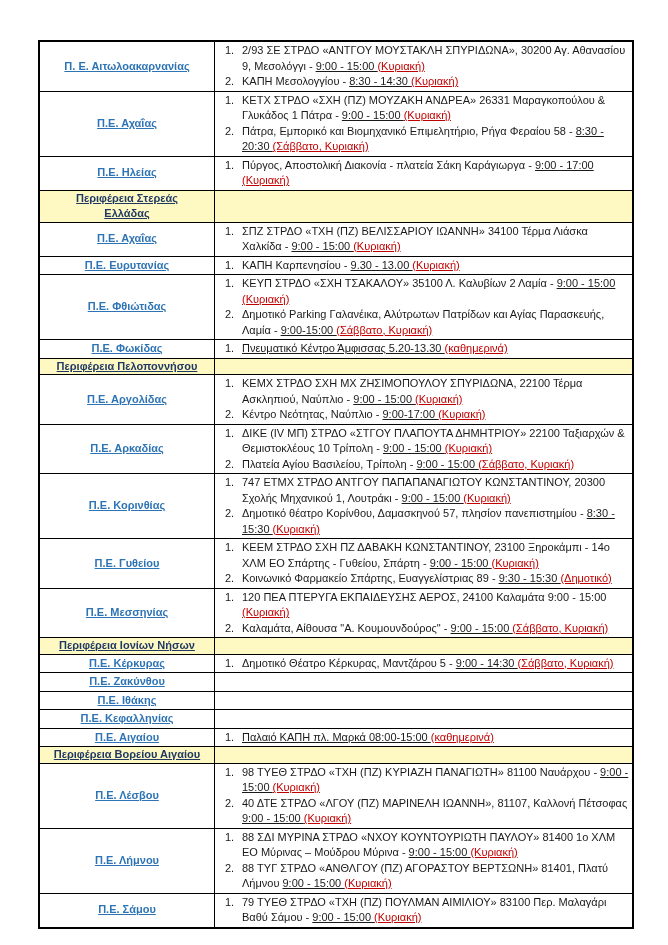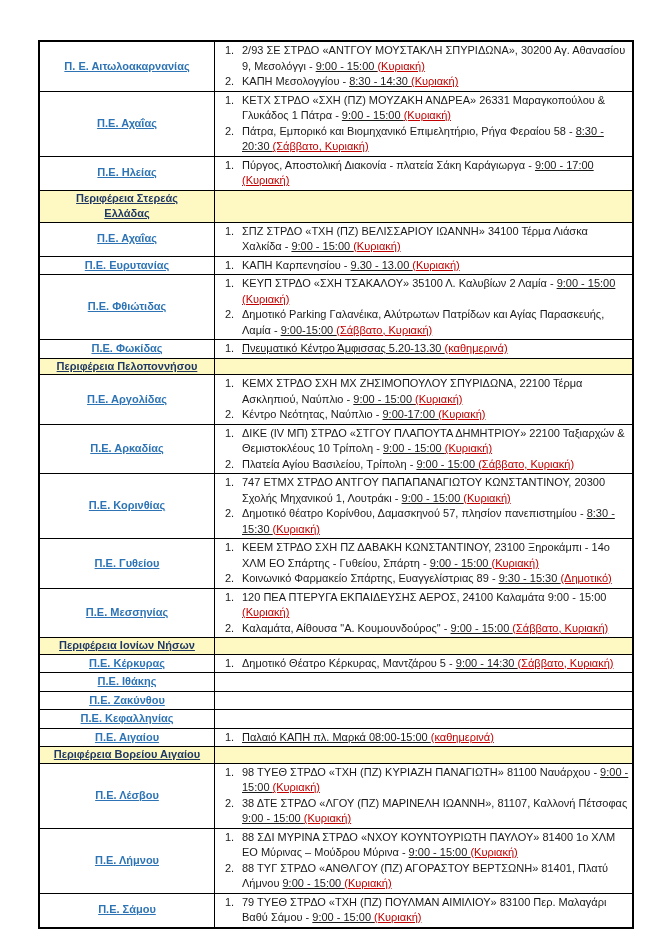--- a/index.html
+++ b/index.html
@@ -210,28 +210,28 @@
         <tr>
           <td class="region-cell"><span class="region-link">Π.Ε. Κέρκυρας</span></td>
           <td class="items-cell">
             <div class="item">
               <span class="num">1.</span>
               <span class="txt"><span class="seg-p">Δημοτικό Θέατρο Κέρκυρας, Μαντζάρου 5 - </span><span class="seg-u">9:00 - 14:30 </span><span class="seg-r">(Σάββατο, Κυριακή)</span></span>
             </div>
           </td>
         </tr>
         <tr>
+          <td class="region-cell"><span class="region-link">Π.Ε. Ζακύνθου</span></td>
+          <td class="items-cell"></td>
+        </tr>
+        <tr>
           <td class="region-cell"><span class="region-link">Π.Ε. Ιθάκης</span></td>
           <td class="items-cell"></td>
         </tr>
         <tr>
-          <td class="region-cell"><span class="region-link">Π.Ε. Ζακύνθου</span></td>
-          <td class="items-cell"></td>
-        </tr>
-        <tr>
           <td class="region-cell"><span class="region-link">Π.Ε. Κεφαλληνίας</span></td>
           <td class="items-cell"></td>
         </tr>
         <tr>
           <td class="region-cell"><span class="region-link">Π.Ε. Αιγαίου</span></td>
           <td class="items-cell">
             <div class="item">
               <span class="num">1.</span>
               <span class="txt"><span class="seg-u">Παλαιό ΚΑΠΗ πλ. Μαρκά 08:00-15:00  </span><span class="seg-ru">(καθημερινά)</span></span>
             </div>
@@ -245,21 +245,21 @@
         </tr>
         <tr>
           <td class="region-cell"><span class="region-link">Π.Ε. Λέσβου</span></td>
           <td class="items-cell">
             <div class="item">
               <span class="num">1.</span>
               <span class="txt"><span class="seg-p">98 ΤΥΕΘ ΣΤΡΔΟ «ΤΧΗ (ΠΖ) ΚΥΡΙΑΖΗ ΠΑΝΑΓΙΩΤΗ» 81100 Ναυάρχου - </span><span class="seg-u">9:00 - 15:00 </span><span class="seg-r">(Κυριακή)</span></span>
             </div>
             <div class="item">
               <span class="num">2.</span>
-              <span class="txt"><span class="seg-p">38 ΔΤΕ ΣΤΡΔΟ «ΛΓΟΥ (ΠΖ) ΜΑΡΙΝΕΛΗ ΙΩΑΝΝΗ», 81107, Καλλονή Πέτσοφας </span><span class="seg-u">9:00 - 15:00 </span><span class="seg-r">(Κυριακή)</span></span>
+              <span class="txt"><span class="seg-p">40 ΔΤΕ ΣΤΡΔΟ «ΛΓΟΥ (ΠΖ) ΜΑΡΙΝΕΛΗ ΙΩΑΝΝΗ», 81107, Καλλονή Πέτσοφας </span><span class="seg-u">9:00 - 15:00 </span><span class="seg-r">(Κυριακή)</span></span>
             </div>
           </td>
         </tr>
         <tr>
           <td class="region-cell"><span class="region-link">Π.Ε. Λήμνου</span></td>
           <td class="items-cell">
             <div class="item">
               <span class="num">1.</span>
               <span class="txt"><span class="seg-p">88 ΣΔΙ ΜΥΡΙΝΑ ΣΤΡΔΟ «ΝΧΟΥ ΚΟΥΝΤΟΥΡΙΩΤΗ ΠΑΥΛΟΥ» 81400 1ο ΧΛΜ ΕΟ Μύρινας – Μούδρου Μύρινα - </span><span class="seg-u">9:00 - 15:00 </span><span class="seg-r">(Κυριακή)</span></span>
             </div>

